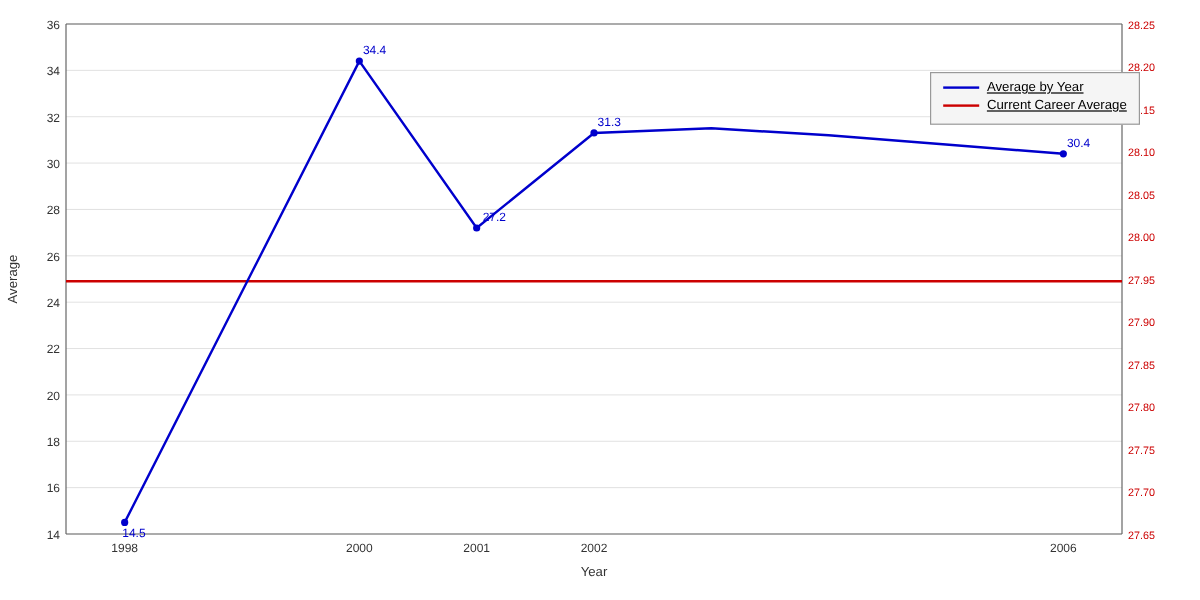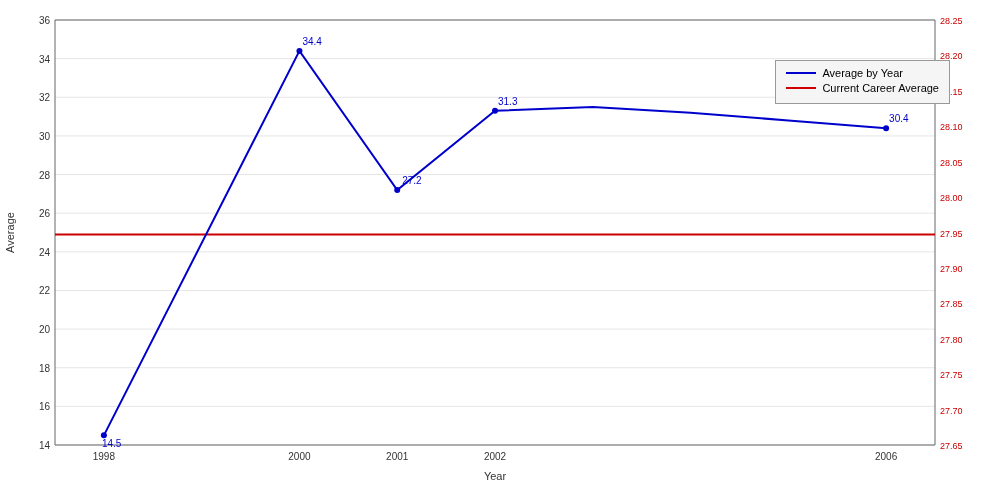--- a/index.html
+++ b/index.html
@@ -24,20 +24,21 @@
       height: 500px;
     }
     .legend-box {
       position: absolute;
       top: 60px;
       right: 50px;
       border: 1px solid #999;
       background: #f5f5f5;
       padding: 6px 10px;
       font-size: 11px;
+      text-decoration: underline;
     }
     .legend-item {
       display: flex;
       align-items: center;
       margin-bottom: 3px;
     }
     .legend-line {
       width: 30px;
       height: 2px;
       margin-right: 6px;

